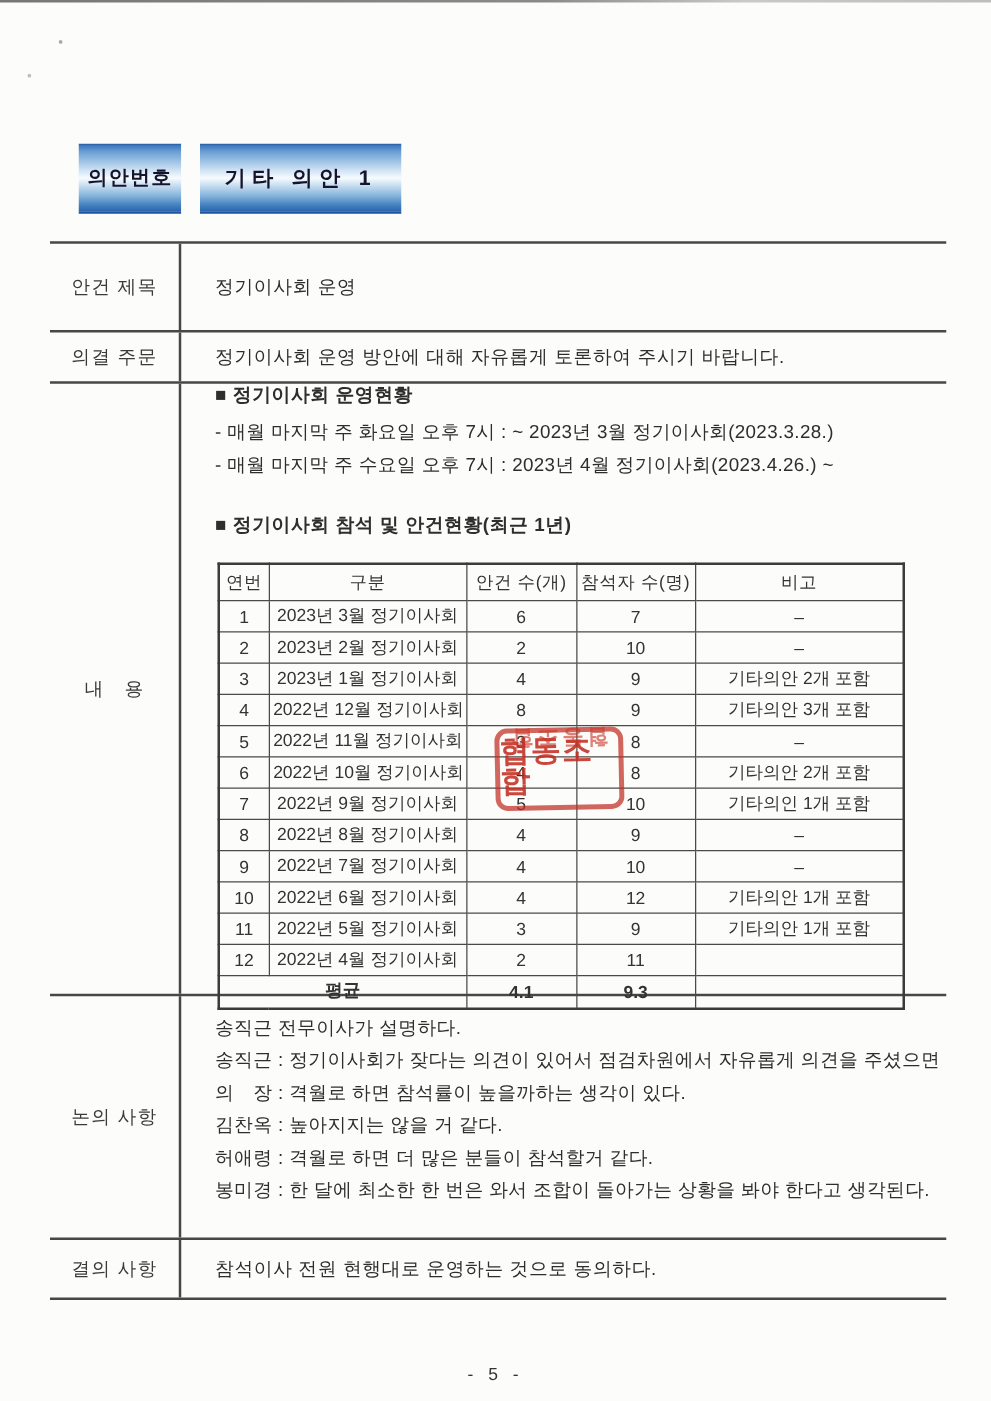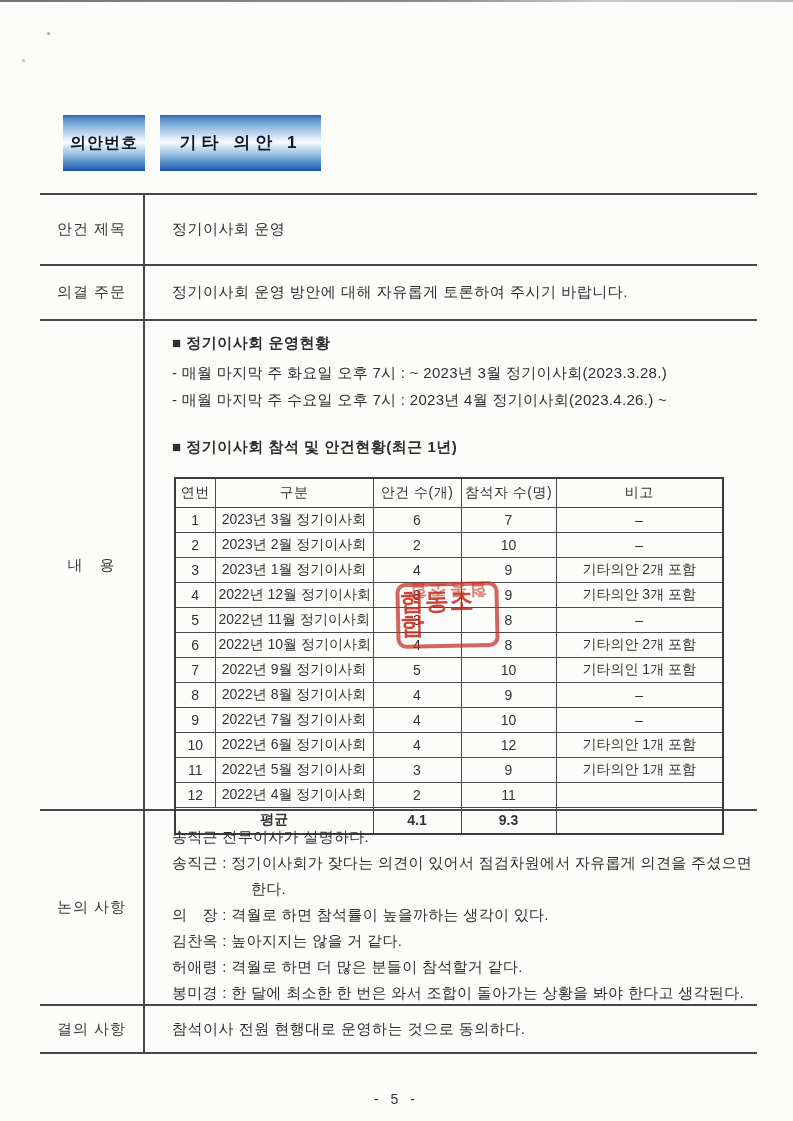--- a/index.html
+++ b/index.html
@@ -31,23 +31,23 @@
   .doc { position:absolute; left:40px; top:193px; width:717px; }
   .doc-row { display:flex; border-top:2px solid #474747; }
   .doc-row:last-child { border-bottom:2px solid #474747; }
   .doc-label {
     width:105px; flex:0 0 105px; border-right:2px solid #474747;
     display:flex; align-items:center; justify-content:center;
     font-size:15px; letter-spacing:1px; color:#3a3a3a;
   }
   .doc-content { flex:1; padding-left:27px; display:flex; flex-direction:column; justify-content:center; }
   .row-title { height:71px; }
-  .row-order { height:55px; }
+  .row-order { height:41px; }
   .row-content { height:490px; }
-  .row-content .doc-content { justify-content:space-between; padding-top:13px; }
+  .row-content .doc-content { justify-content:center; padding-top:13px; }
   .row-discussion { height:195px; }
   .row-discussion .doc-content { justify-content:flex-start; padding-top:13px; }
   .row-resolution { height:50px; }
   .value-text { font-size:15px; letter-spacing:.5px; }
   .row-resolution .value-text { font-weight:normal; }
 
   
   .section-title { font-size:15px; font-weight:bold; letter-spacing:.5px; margin-bottom:6px; }
   .content-line { font-size:15px; line-height:27px; letter-spacing:.3px; }
   .attendance-block-title { margin-top:25px; margin-bottom:8px; }
@@ -245,21 +245,20 @@
             </tfoot>
           </table>
       </div>
     </div>
 
     <div class="doc-row row-discussion">
       <div class="doc-label">논의 사항</div>
       <div class="doc-content">
           <div class="discussion-line">송직근 전무이사가 설명하다.</div>
           <div class="discussion-line">송직근 : 정기이사회가 잦다는 의견이 있어서 점검차원에서 자유롭게 의견을 주셨으면</div>
-          <div class="discussion-line indent">한다.</div>
           <div class="discussion-line">의　장 : 격월로 하면 참석률이 높을까하는 생각이 있다.</div>
           <div class="discussion-line">김찬옥 : 높아지지는 않을 거 같다.</div>
           <div class="discussion-line">허애령 : 격월로 하면 더 많은 분들이 참석할거 같다.</div>
           <div class="discussion-line">봉미경 : 한 달에 최소한 한 번은 와서 조합이 돌아가는 상황을 봐야 한다고 생각된다.</div>
         </div>
     </div>
 
     <div class="doc-row row-resolution">
       <div class="doc-label">결의 사항</div>
       <div class="doc-content">

